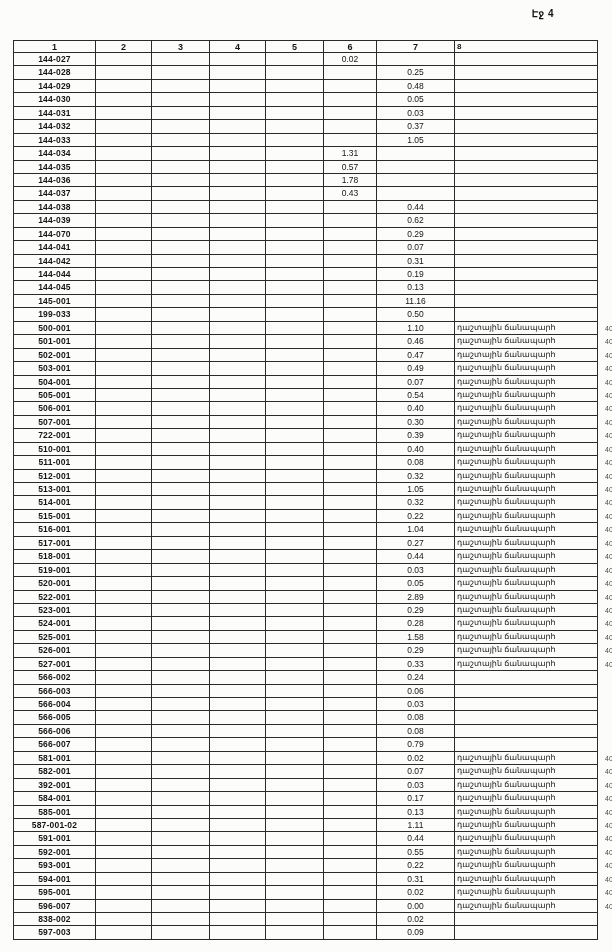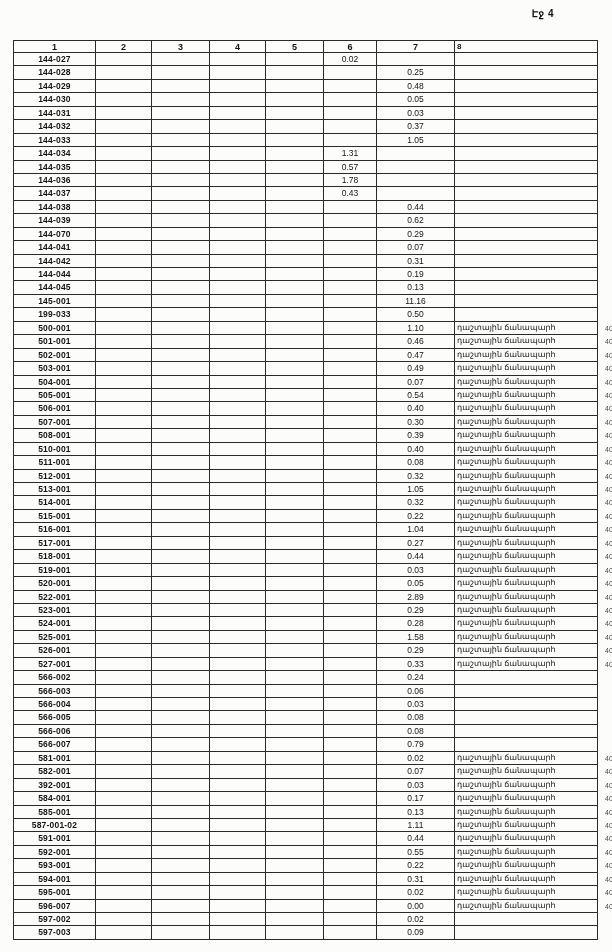--- a/index.html
+++ b/index.html
@@ -393,21 +393,21 @@
           <div class="cell c2"></div>
           <div class="cell c3"></div>
           <div class="cell c4"></div>
           <div class="cell c5"></div>
           <div class="cell c6"></div>
           <div class="cell c7">0.30</div>
           <div class="cell c8">դաշտային ճանապարհ</div>
           <div class="margin-mark">40</div>
         </div>
         <div class="row">
-          <div class="cell c1">508-001</div>
+          <div class="cell c1">722-001</div>
           <div class="cell c2"></div>
           <div class="cell c3"></div>
           <div class="cell c4"></div>
           <div class="cell c5"></div>
           <div class="cell c6"></div>
           <div class="cell c7">0.39</div>
           <div class="cell c8">դաշտային ճանապարհ</div>
           <div class="margin-mark">40</div>
         </div>
         <div class="row">
@@ -789,21 +789,21 @@
           <div class="cell c2"></div>
           <div class="cell c3"></div>
           <div class="cell c4"></div>
           <div class="cell c5"></div>
           <div class="cell c6"></div>
           <div class="cell c7">0.00</div>
           <div class="cell c8">դաշտային ճանապարհ</div>
           <div class="margin-mark">40</div>
         </div>
         <div class="row">
-          <div class="cell c1">597-002</div>
+          <div class="cell c1">838-002</div>
           <div class="cell c2"></div>
           <div class="cell c3"></div>
           <div class="cell c4"></div>
           <div class="cell c5"></div>
           <div class="cell c6"></div>
           <div class="cell c7">0.02</div>
           <div class="cell c8"></div>
           <div class="margin-mark"></div>
         </div>
         <div class="row">

